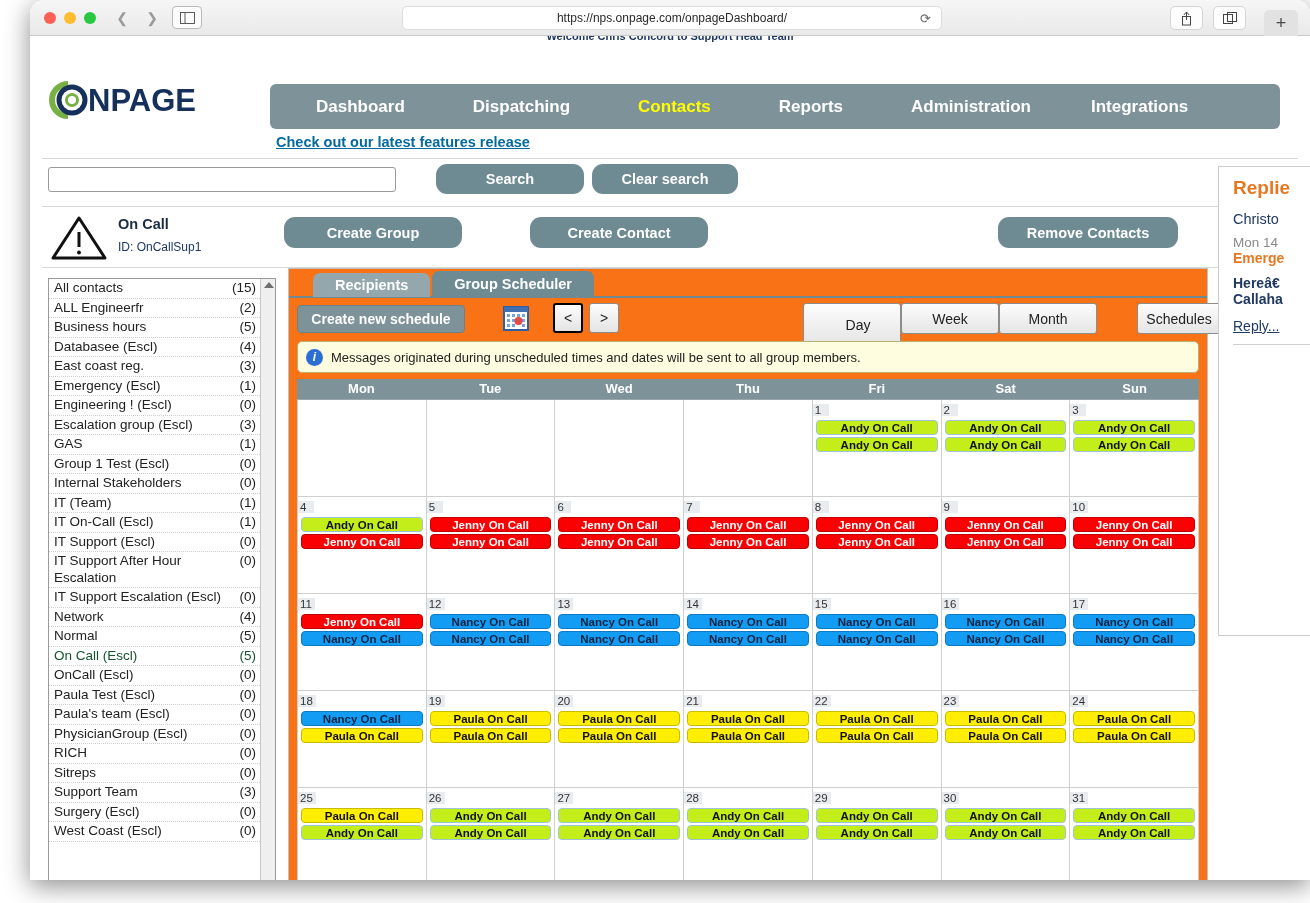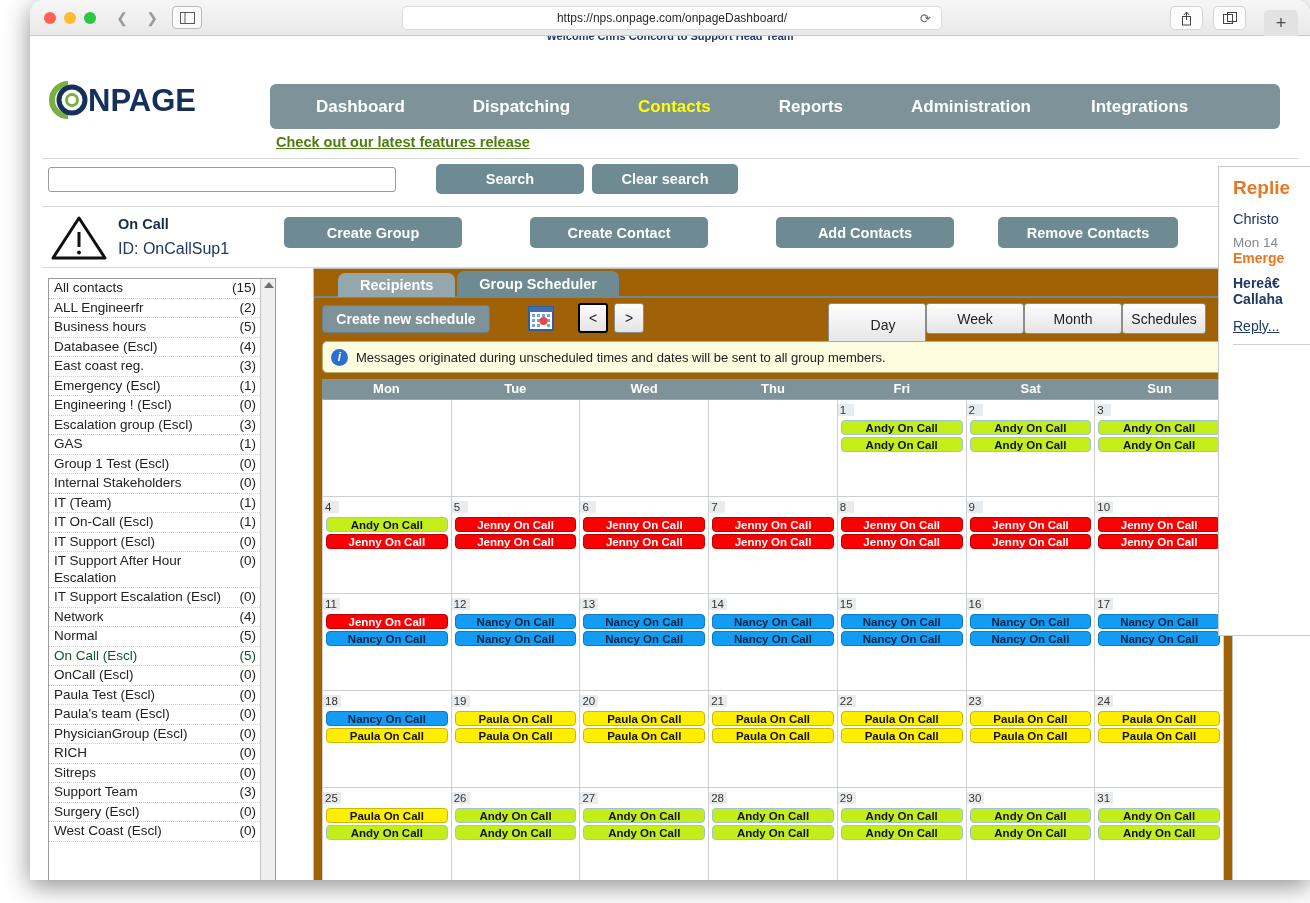--- a/index.html
+++ b/index.html
@@ -105,53 +105,53 @@
     display: flex; align-items: center;
   }
   .nav-item {
     color: #ffffff; font-weight: bold; font-size: 17px;
     padding: 4px 10px; white-space: nowrap;
   }
   .nav-item.active { color: #ffff00; }
 
   #features-link {
     position: absolute; left: 246px; top: 98px;
-    font-size: 14.5px; font-weight: bold; color: #4d7c0f;
+    font-size: 14.5px; font-weight: bold; color: #0369a1;
     text-decoration: underline;
   }
 
   #hr-1 { position: absolute; left: 12px; top: 122px; width: 1256px; height: 1px; background: #d8d8d8; }
 
   
   #search-input {
     position: absolute; left: 18px; top: 131px;
     width: 348px; height: 25px;
     border: 1px solid #9a9a9a; border-radius: 3px;
     background: #fff; font-size: 13px; padding: 0 5px;
   }
   .teal-btn {
     background: #6e8b93; color: #fff; font-weight: bold;
-    border-radius: 5px; border: none;
+    border-radius: 11px; border: none;
     display: flex; align-items: center; justify-content: center;
     font-size: 14.5px; font-family: "Liberation Sans", sans-serif;
   }
   #search-button { position: absolute; left: 406px; top: 128px; width: 148px; height: 30px; }
   #clear-search-button { position: absolute; left: 562px; top: 128px; width: 146px; height: 30px; }
 
   #hr-2 { position: absolute; left: 12px; top: 170px; width: 1256px; height: 1px; background: #d8d8d8; }
 
   
   #group-icon { position: absolute; left: 20px; top: 178px; width: 58px; height: 48px; }
   #group-name {
     position: absolute; left: 88px; top: 180px;
     font-size: 14.5px; font-weight: bold; color: #1a2c44;
   }
   #group-id {
     position: absolute; left: 88px; top: 204px;
-    font-size: 16px; color: #1f3864;
+    font-size: 12px; color: #1f3864;
   }
   #create-group-button   { position: absolute; left: 254px;  top: 181px; width: 178px; height: 31px; }
   #create-contact-button { position: absolute; left: 500px;  top: 181px; width: 178px; height: 31px; }
   #add-contacts-button   { position: absolute; left: 746px;  top: 181px; width: 178px; height: 31px; }
   #remove-contacts-button{ position: absolute; left: 968px;  top: 181px; width: 180px; height: 31px; }
 
   #hr-3 { position: absolute; left: 12px; top: 231px; width: 1256px; height: 1px; background: #d8d8d8; }
 
   
   #group-list-panel {
@@ -183,23 +183,22 @@
     position: absolute; top: 3px; left: 3px;
     width: 0; height: 0;
     border-left: 5px solid transparent; border-right: 5px solid transparent;
     border-bottom: 6px solid #6f6f6f;
   }
 
   
   #content-panel {
     position: absolute; left: 258px; top: 232px;
     width: 920px; height: 628px;
-    background: #a16207;
+    background: #f97316;
     border: 1px solid #c0c0c0;
-    margin-left: 25px;
   }
 
   
   #tab-strip { position: absolute; left: 24px; top: 0px; height: 28px; display: flex; align-items: flex-end; }
   .tab {
     height: 26px; padding: 0 22px;
     display: flex; align-items: center; justify-content: center;
     font-size: 14.5px; font-weight: bold; color: #ffffff;
     border-radius: 7px 7px 0 0;
     margin-right: 2px;
@@ -234,21 +233,21 @@
   #prev-month-button { position: absolute; left: 264px; top: 4px; width: 30px; height: 30px; border: 2px solid #000; }
   #next-month-button { position: absolute; left: 300px; top: 4px; width: 30px; height: 30px; }
   #month-label {
     position: absolute; left: 352px; top: 4px; width: 190px; height: 30px;
     display: flex; align-items: center; justify-content: center;
     font-size: 14.5px; color: #111;
   }
   #view-day-button      { position: absolute; left: 514px; top: 4px; width: 98px; height: 43px; padding-left: 12px; }
   #view-week-button     { position: absolute; left: 612px; top: 4px; width: 98px; height: 31px; }
   #view-month-button    { position: absolute; left: 710px; top: 4px; width: 98px; height: 31px; }
-  #view-schedules-button{ position: absolute; left: 808px; top: 4px; width: 84px; height: 31px; }
+  #view-schedules-button{ position: absolute; left: 848px; top: 4px; width: 84px; height: 31px; }
 
   
   #info-banner {
     position: absolute; left: 8px; top: 72px;
     width: 902px; height: 32px;
     background: #fefddf; border: 1px solid #b9b071; border-radius: 5px;
     display: flex; align-items: center; padding-left: 8px;
   }
   #info-icon {
     width: 17px; height: 17px; border-radius: 50%;
@@ -407,21 +406,20 @@
 
     <svg id="group-icon" viewBox="0 0 58 48">
       <path d="M29 4 L55 44 L3 44 Z" fill="#ffffff" stroke="#111111" stroke-width="3" stroke-linejoin="round"></path>
       <line x1="29" y1="18" x2="29" y2="33" stroke="#111111" stroke-width="3"></line>
       <circle cx="29" cy="38.5" r="1.9" fill="#111111"></circle>
     </svg>
     <div id="group-name">On Call</div>
     <div id="group-id">ID: OnCallSup1</div>
     <div id="create-contact-button" class="teal-btn">Create Contact</div>
     <div id="create-group-button" class="teal-btn">Create Group</div>
-    <div id="add-contacts-button" class="teal-btn">Add Contacts</div>
     <div id="remove-contacts-button" class="teal-btn">Remove Contacts</div>
     <div id="hr-3"></div>
 
     <div id="group-list-panel">
       <div id="group-list">
           <div class="group-row">
             <span class="gname">All contacts</span>
             <span class="gcount">(15)</span>
           </div>
           <div class="group-row">

